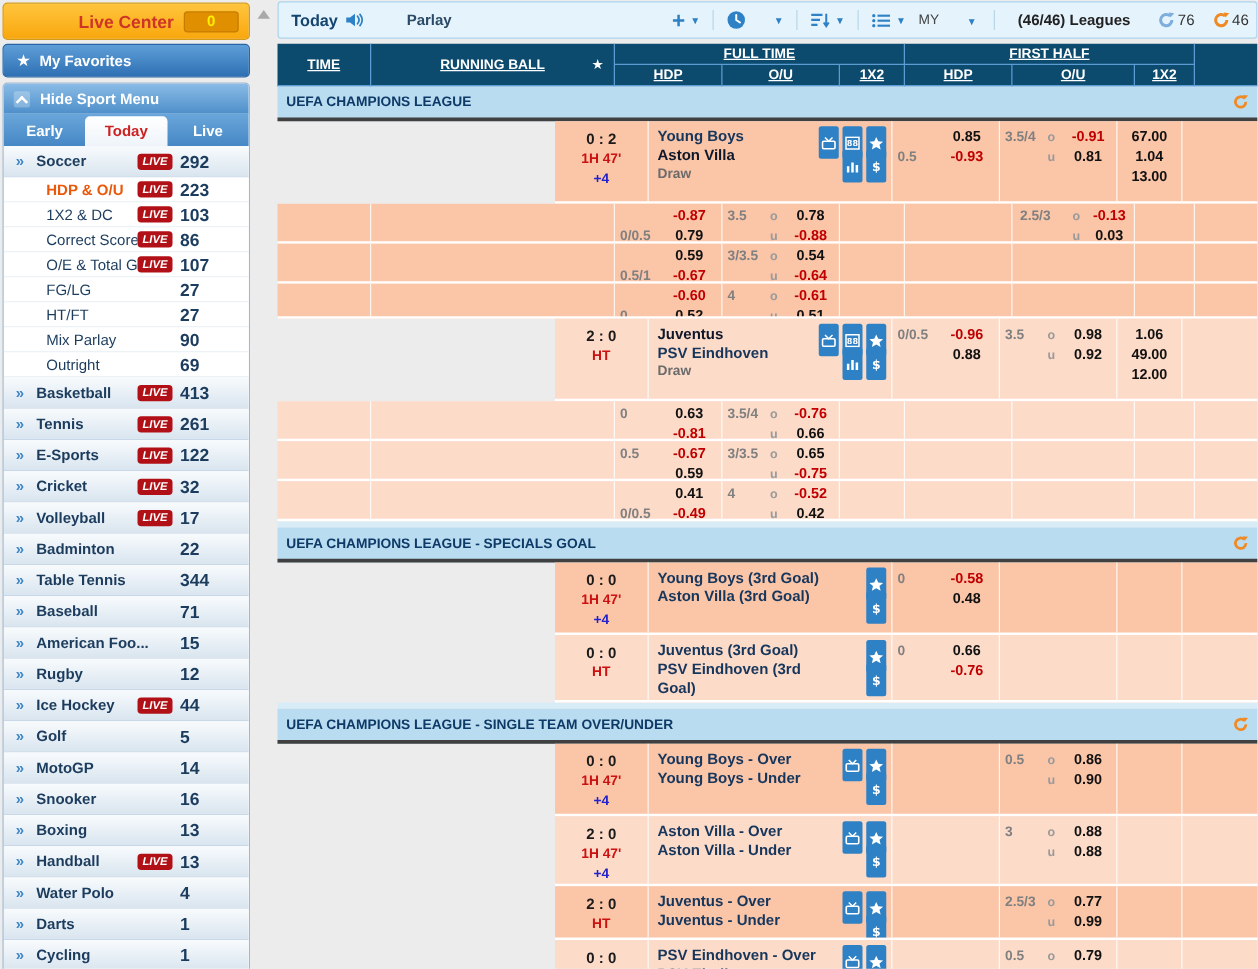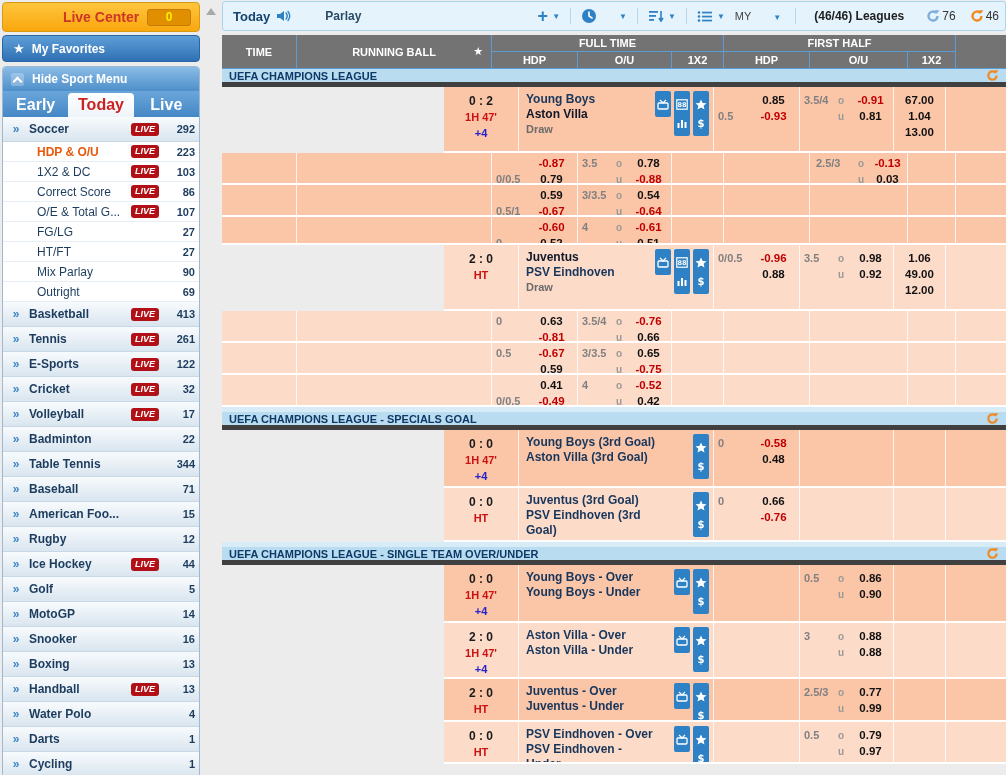--- a/index.html
+++ b/index.html
@@ -18,34 +18,34 @@
     background:linear-gradient(#5e9fd8,#2f70b4); color:#fff; font-weight:bold; font-size:12px;
     display:flex; align-items:center; gap:7px; padding-left:10px; }
   .fav-star { color:#fff; font-size:13px; line-height:1; }
   .menu-panel { margin-top:4px; border:1px solid #9db8d2; border-radius:4px; overflow:hidden; background:#fff; }
   .hide-menu { height:24px; background:linear-gradient(#8abce6,#4e8fca); color:#fff; font-weight:bold; font-size:12px;
     display:flex; align-items:center; gap:8px; padding-left:8px; }
   .chev-up { width:13px; height:13px; border-radius:2px; background:rgba(255,255,255,.25); position:relative; }
   .chev-up::after { content:""; position:absolute; left:3px; top:5px; width:5px; height:5px;
     border-left:2px solid #fff; border-top:2px solid #fff; transform:rotate(45deg); }
   .tabs { height:26px; background:linear-gradient(#6aa6da,#4587c5); display:flex; align-items:flex-end; }
-  .tab { flex:1; text-align:center; font-weight:bold; font-size:16px; color:#fff; line-height:24px; height:24px; cursor:pointer; }
+  .tab { flex:1; text-align:center; font-weight:bold; font-size:12px; color:#fff; line-height:24px; height:24px; cursor:pointer; }
   .tab.active { background:linear-gradient(#ffffff,#eef4fa); color:#cc2222; border-radius:4px 4px 0 0; }
   .menu-list { background:#fff; }
   .mi { display:flex; align-items:center; height:25px; border-bottom:1px solid #c9d8e6; cursor:pointer; }
   .mi.sport { background:linear-gradient(#f8fbfd,#d9e5ef); font-weight:bold; }
   .mi.sub { background:#fff; height:20px; border-bottom:1px solid #e7eef5; }
   .mi .chev { width:26px; text-align:center; color:#3e86c6; font-weight:bold; font-size:12px; }
   .mi.sub .chev { visibility:hidden; width:34px; }
   .mi .lbl { flex:1; font-size:12px; color:#1c3c5e; white-space:nowrap; overflow:hidden; }
   .mi.sub .lbl { font-size:12px; }
   .mi .lbl.sel { color:#e8590c; font-weight:bold; }
   .live-badge { background:#b11116; color:#fff; font-size:9px; font-style:italic; font-weight:bold;
     border-radius:3px; padding:1px 4px 2px; margin-right:6px; }
-  .mi .cnt { width:30px; text-align:right; margin-right:4px; font-size:11px; font-weight:bold; color:#1c3c5e; }
+  .mi .cnt { width:30px; margin-right:25px; font-size:14px; font-weight:bold; color:#1c3c5e; }
 
   
   .gutter { position:absolute; left:201px; top:0; width:21px; height:775px; background:#ececec; }
   .gutter .tri { position:absolute; top:8px; left:5px; width:0; height:0;
     border-left:5px solid transparent; border-right:5px solid transparent; border-bottom:7px solid #a9a9a9; }
 
   
   .main { position:absolute; left:222px; top:0; width:784px; }
   .toolbar { height:30px; margin-top:1px; background:#e4f3fc; border:1px solid #abd5ec; border-radius:3px;
     display:flex; align-items:center; font-size:12px; color:#1c3c5e; }
@@ -55,27 +55,27 @@
   .tb-sep { width:1px; height:16px; background:#b9d7e9; margin:0 4px; }
   .tb-ic { display:inline-flex; align-items:center; cursor:pointer; }
   .caret { color:#2e81c4; font-size:8px; margin-left:4px; }
   .tb-plus { color:#2e81c4; font-size:18px; font-weight:bold; line-height:1; }
   .tb-my { display:flex; align-items:flex-end; gap:18px; color:#444; font-size:11px; cursor:pointer; padding:0 4px; }
   .tb-leagues { font-weight:bold; color:#222; font-size:12px; margin:0 8px; }
   .ref { display:inline-flex; align-items:center; gap:2px; font-size:12px; color:#333; cursor:pointer; margin-left:8px; }
 
   
   .grid9 { display:grid; grid-template-columns:75px 195px 86px 94px 52px 86px 98px 48px 50px; }
-  .thead { margin-top:4px; background:#737373; color:#fff; }
+  .thead { margin-top:4px; background:#0c4a6e; color:#fff;text-decoration:underline; }
   .th { font-weight:bold; font-size:11px; text-align:center; border-right:1px solid #5a9cd3; border-bottom:1px solid #5a9cd3;
     display:flex; align-items:center; justify-content:center; height:17px; }
   .th.tall { height:34px; grid-row:span 2; }
   .th.group { grid-column:span 3; }
   .rb-star { position:absolute; right:8px; color:#fff; font-size:11px; cursor:pointer; }
-  .league-hdr { height:18px; background:#badcf1; border-bottom:5px solid #404040; display:flex; align-items:center;
+  .league-hdr { height:28px; background:#badcf1; border-bottom:3px solid #404040; display:flex; align-items:center;
     padding:0 7px; font-size:11px; font-weight:bold; color:#0d3a66; }
   .league-hdr .spacer { flex:1; }
   .sec-gap { height:5px; background:#d8ecf8; }
 
   .row { border-bottom:2px solid #fff; position:relative; }
   .row.dark { background:#fbc5a8; }
   .row.light { background:#fddbc9; }
   .cell { border-right:1px solid rgba(255,255,255,.8); position:relative; overflow:hidden; }
   .cell:last-child { border-right:none; }
 

